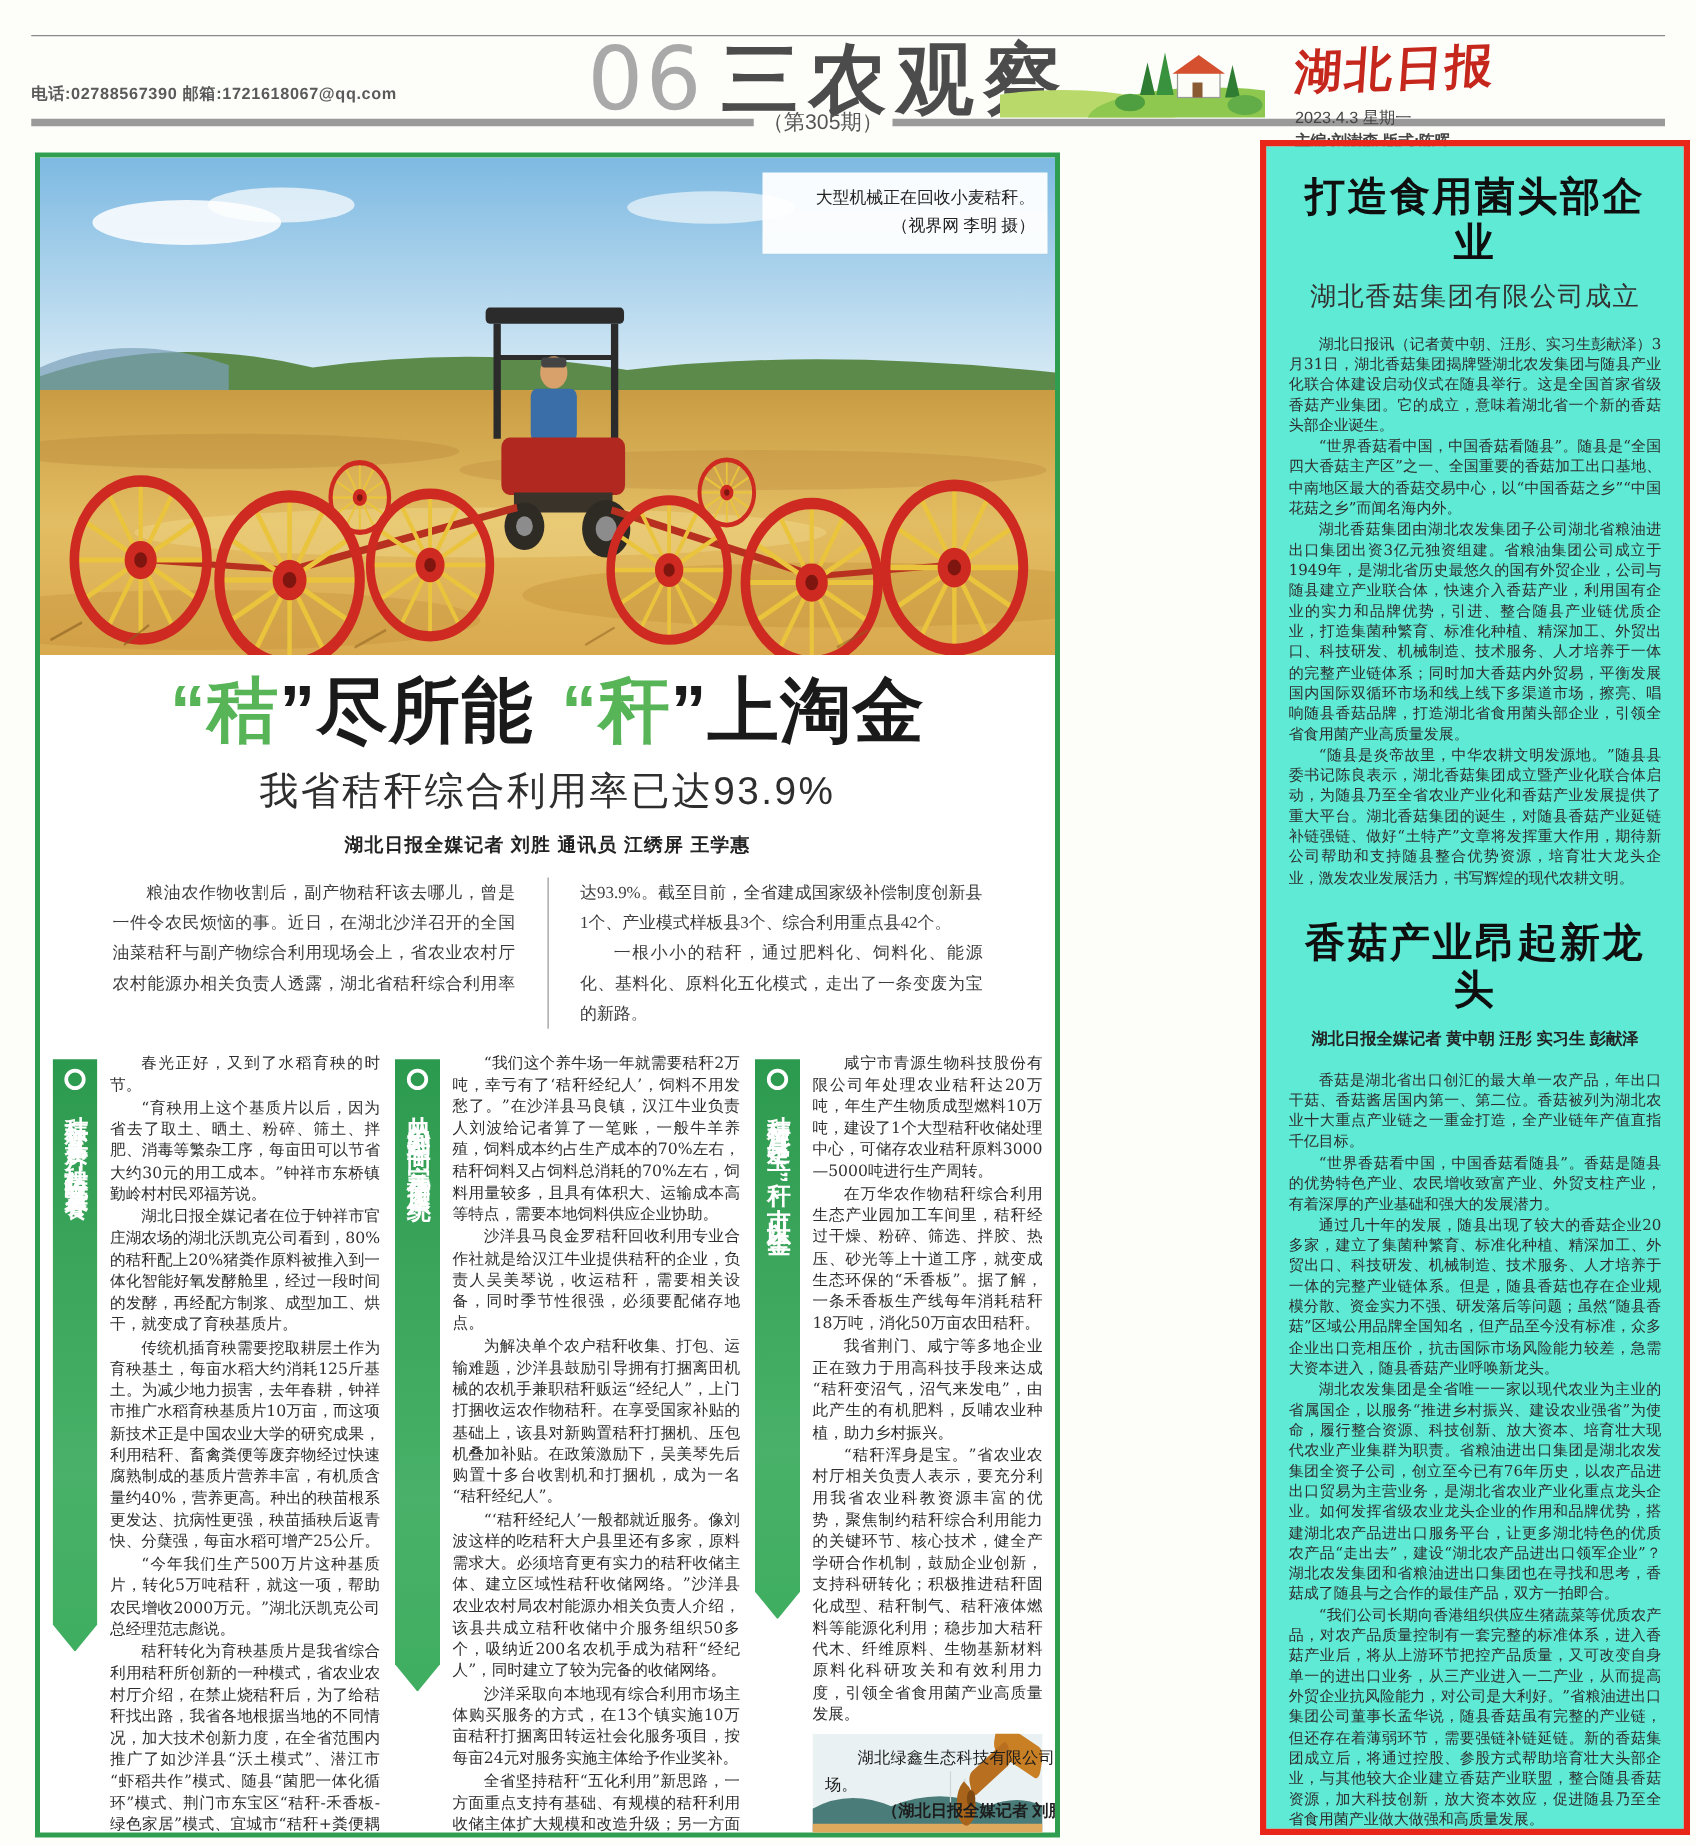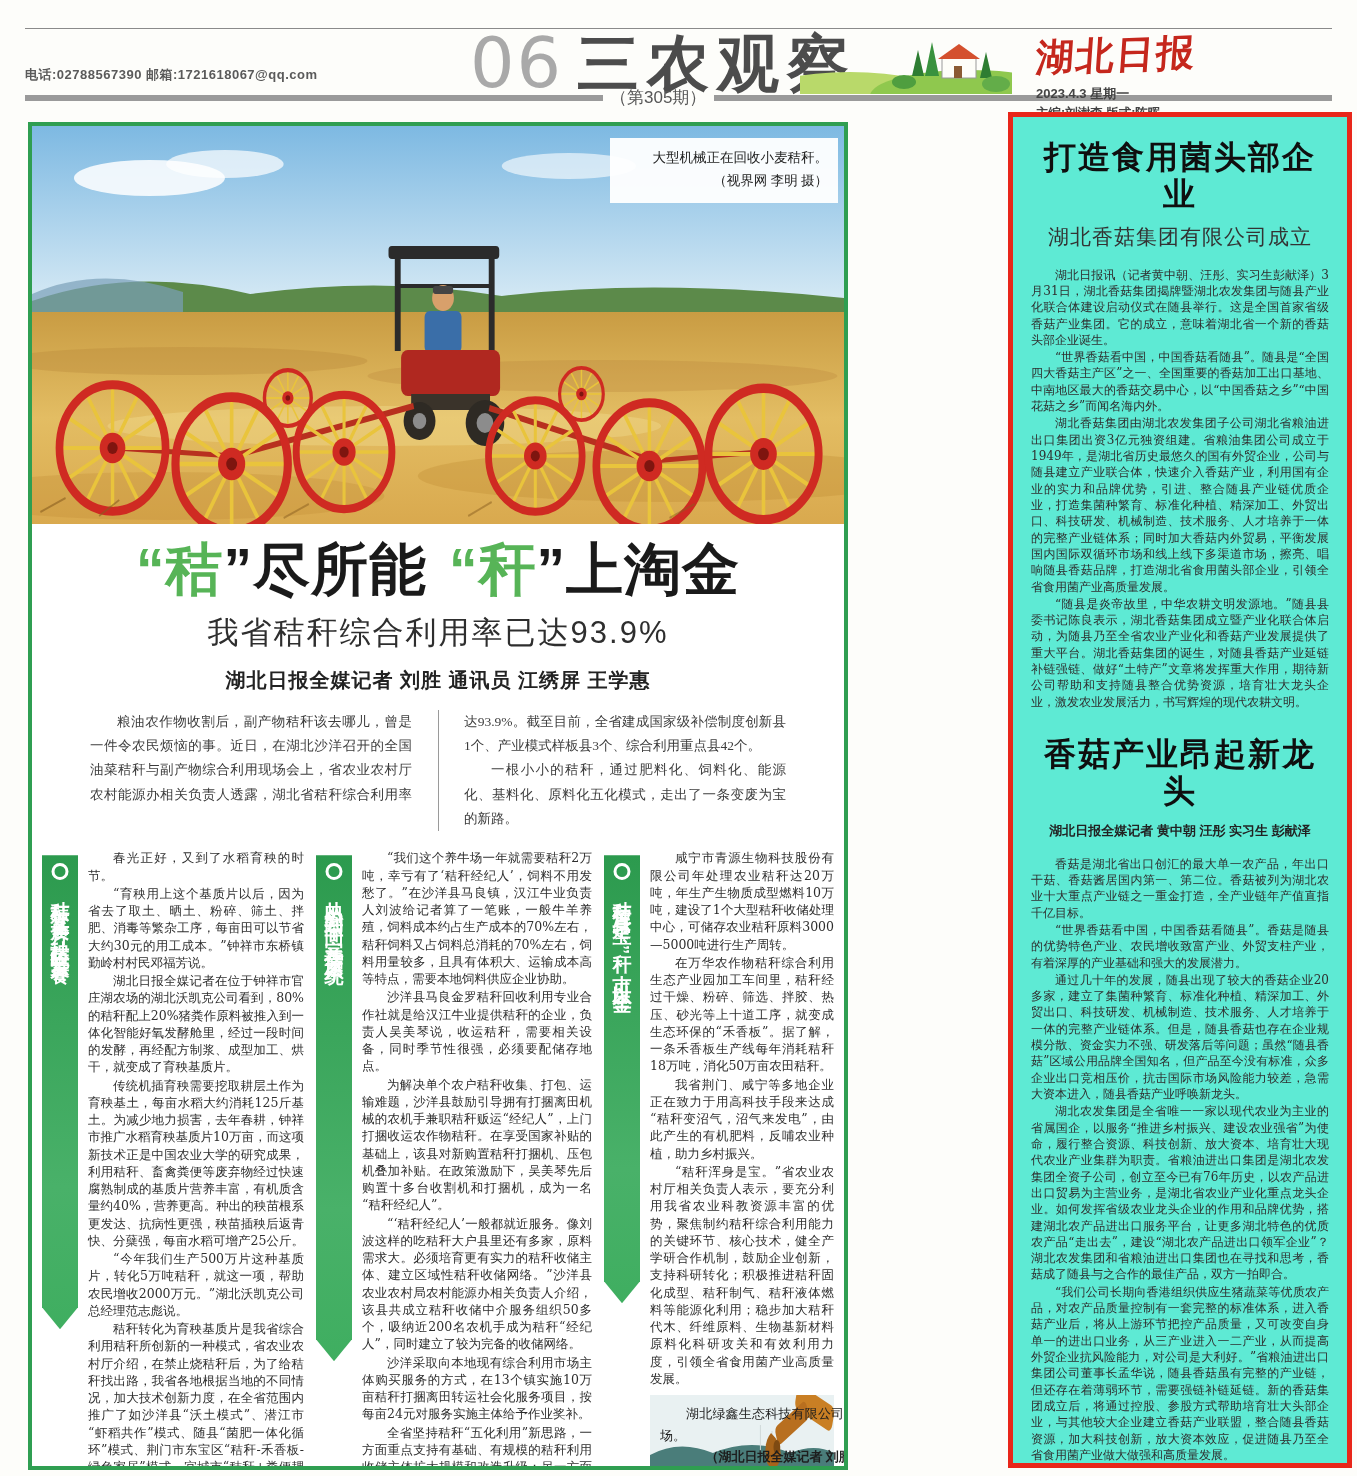--- a/index.html
+++ b/index.html
@@ -10,34 +10,34 @@
   .hdr-title{position:absolute;left:470px;top:22px;white-space:nowrap;}
   .hdr-title .pgno{font-size:70px;color:#a9a9a9;font-family:"DejaVu Sans",sans-serif;font-weight:400;letter-spacing:2px;vertical-align:top;}
   .hdr-title .secname{font-size:62px;color:#4c4c4c;font-family:"Liberation Serif",serif;font-weight:bold;letter-spacing:8px;margin-left:14px;}
   .hdr-issue{position:absolute;left:610px;top:86px;font-size:17px;color:#555;}
   .hdr-bar{position:absolute;top:95px;height:6px;background:#9a9a9a;}
   .hdr-bar.seg1{left:25px;width:578px;}
   .hdr-bar.seg2{left:714px;width:618px;}
   .hdr-art{position:absolute;left:800px;top:36px;}
   .masthead{position:absolute;left:1036px;top:30px;}
   .masthead .logo{font-family:"Liberation Serif",serif;font-weight:900;font-size:38px;color:#c5271d;transform:skewX(-6deg) rotate(-2deg);display:inline-block;letter-spacing:2px;}
-  .masthead .dateline{font-size:13px;font-weight:bold;color:#444;margin-top:4px;}
+  .masthead .dateline{font-size:13px;font-weight:normal;color:#444;margin-top:4px;}
   .masthead .editorline{font-size:12.5px;font-weight:bold;color:#444;margin-top:2px;}
   
   .red-box{position:absolute;left:1008px;top:112px;width:344px;height:1356px;border:5px solid #e8261a;box-sizing:border-box;pointer-events:none;z-index:30;}
   
   .main-block{position:absolute;left:28px;top:122px;width:820px;height:1348px;border:4px solid #2f9e51;box-sizing:border-box;background:#fff;overflow:hidden;}
   .photo-wrap{position:relative;width:100%;height:398px;}
   .photo-wrap svg{display:block;width:100%;height:100%;}
   .photo-cap{position:absolute;right:6px;top:12px;width:208px;background:rgba(255,255,255,.95);padding:9px 10px 10px;font-family:"Liberation Serif",serif;font-size:13.5px;color:#222;line-height:1.7;text-align:right;}
   .headline{text-align:center;margin-top:16px;font-size:57px;font-weight:900;color:#1a1a1a;letter-spacing:1px;font-family:"Liberation Sans",sans-serif;line-height:1.05;}
   .headline .grn{color:#57b457;}
   .headline .gap{display:inline-block;width:22px;}
   .subhead{text-align:center;font-size:31px;color:#2e2e2e;margin-top:12px;letter-spacing:2px;font-weight:500;}
-  .byline{text-align:center;font-size:20px;font-weight:bold;color:#222;margin-top:13px;letter-spacing:1px;}
+  .byline{text-align:center;font-size:15px;font-weight:bold;color:#222;margin-top:13px;letter-spacing:1px;}
   .intro{margin:16px 58px 0;columns:2;column-gap:52px;column-rule:1px solid #9a9a9a;font-family:"Liberation Serif",serif;font-size:13.5px;line-height:1.8;color:#3c3c3c;}
   .intro p{margin:0;text-indent:2em;text-align:justify;}
   .cols{display:flex;gap:12px;padding:18px 10px 0;}
   .colA{width:262px;flex:none;display:flex;gap:10px;}
   .colB{width:276px;flex:none;display:flex;gap:10px;}
   .colC{flex:1;display:flex;gap:10px;}
   .ribbon{flex:none;width:36px;margin-top:6px;background:linear-gradient(180deg,#2c9a4e 0%,#49b169 70%,#3fae60 100%);position:relative;clip-path:polygon(0 0,100% 0,100% calc(100% - 22px),50% 100%,0 calc(100% - 22px));display:flex;justify-content:center;}
   .ribbon::before{content:"";position:absolute;top:8px;left:50%;transform:translateX(-50%);width:11px;height:11px;border:3px solid #fff;border-radius:50%;background:transparent;}
   .ribbon span{writing-mode:vertical-rl;color:#fff;font-size:19px;font-weight:bold;letter-spacing:5px;padding-top:30px;font-family:"Liberation Sans",sans-serif;}
   .rb1{height:474px;} .rb2{height:506px;} .rb3{height:448px;}

